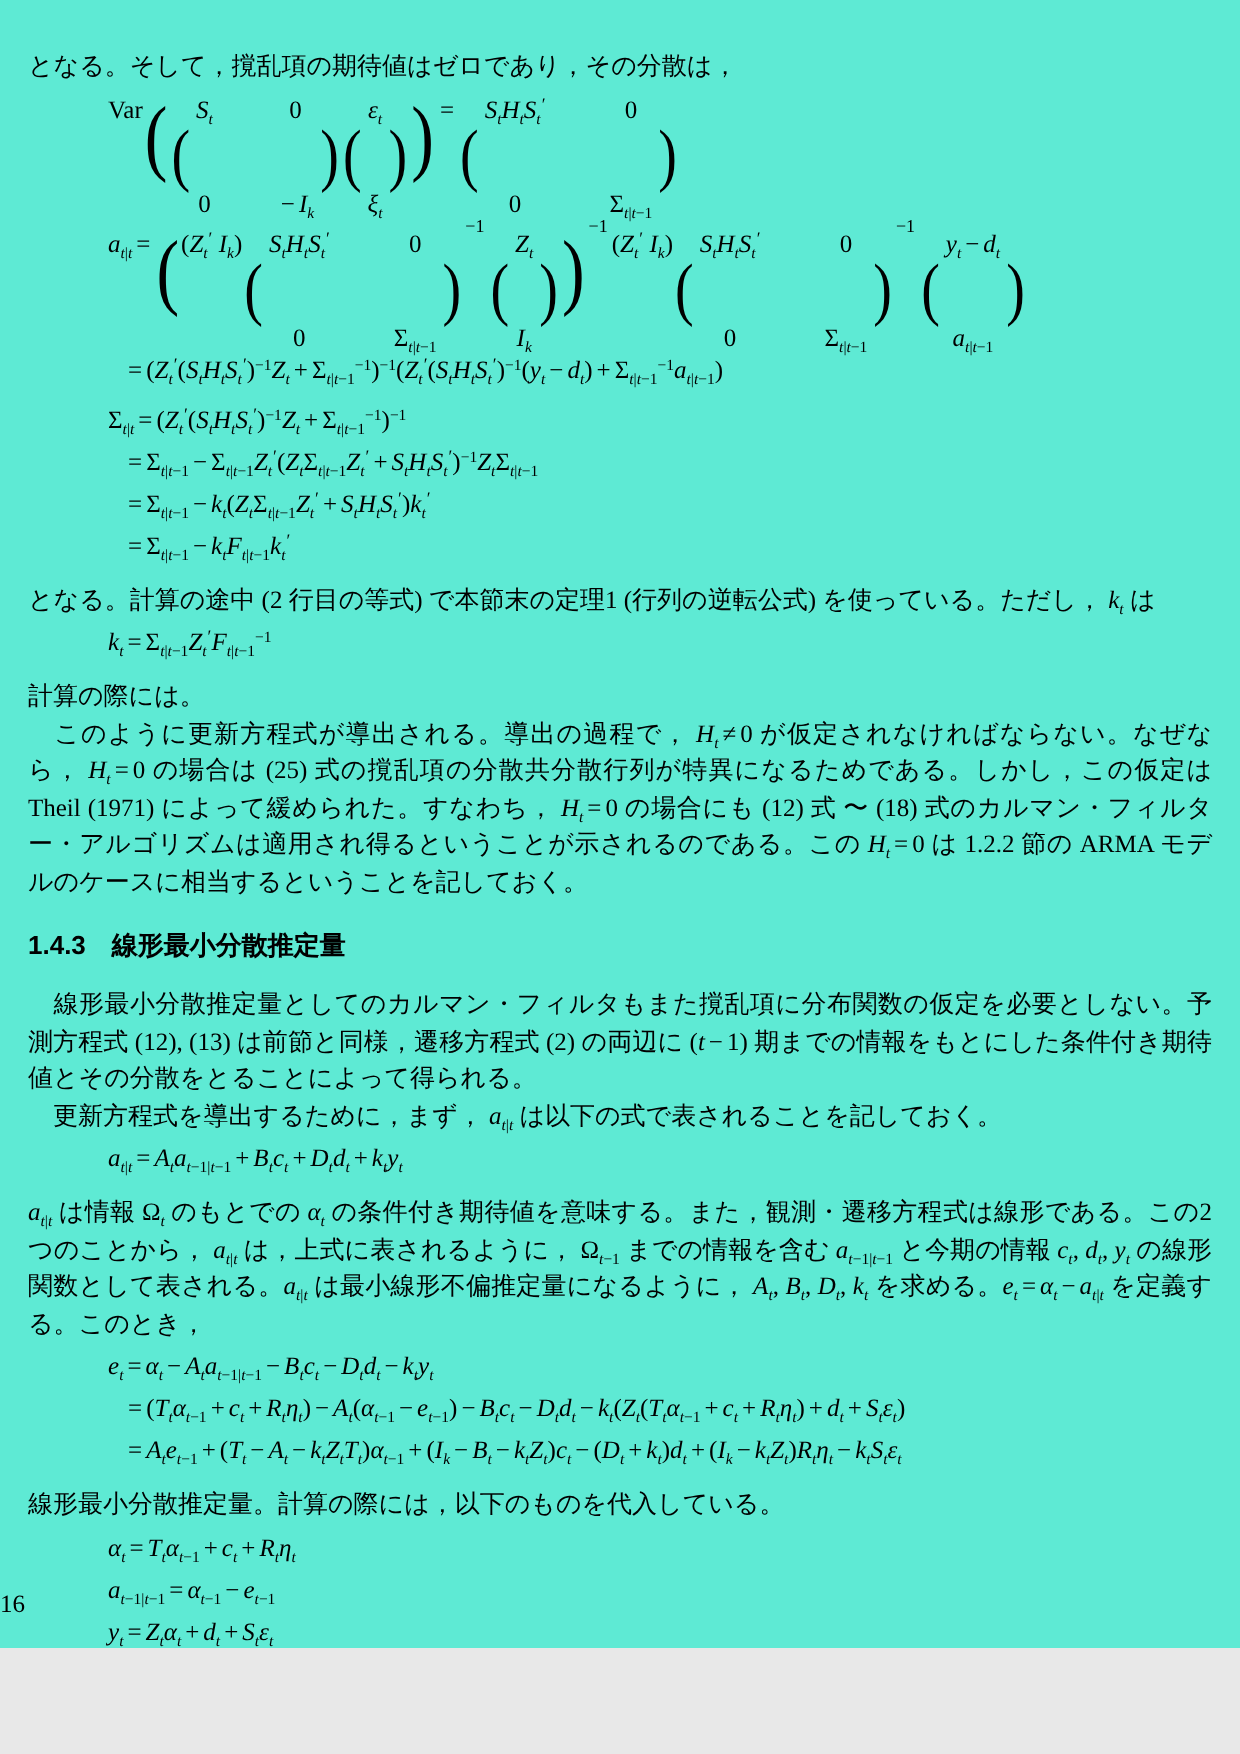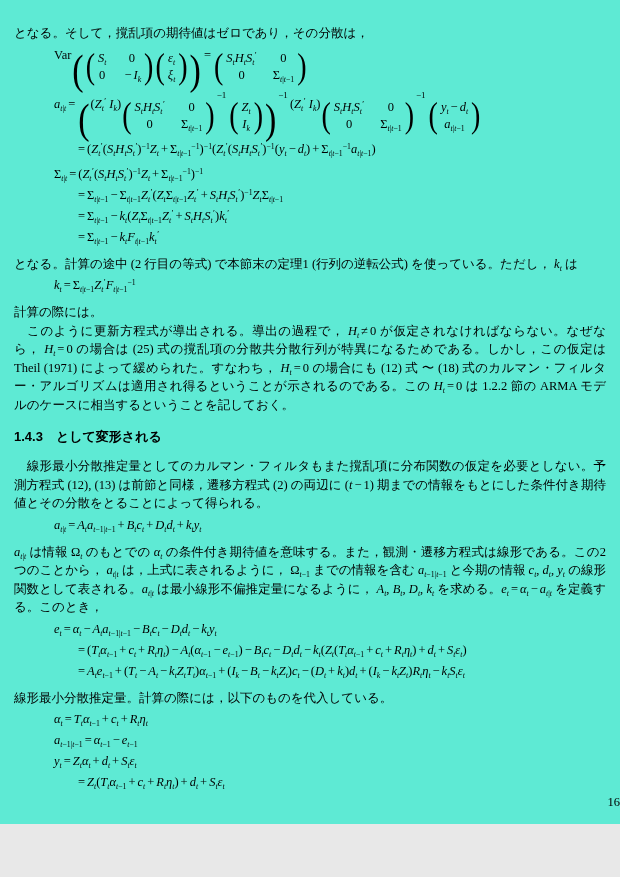--- a/index.html
+++ b/index.html
@@ -30,34 +30,34 @@
   }
   .eq{ margin:5px 0 5px 40px; }
   .eqline{
     display:flex;
     align-items:flex-start;
     white-space:nowrap;
     min-height:20px;
     margin:1px 0;
     font-size:12.5px;
   }
-  .eqline.cont{ margin-left:22px; }
+  .eqline.cont{ margin-left:8px; }
   .m,.rm{ font-family:"Liberation Serif","DejaVu Serif",serif; }
   .m i{ font-style:italic; font-weight:normal; }
   sub,sup{ font-size:0.62em; line-height:0; }
   sub{ vertical-align:-0.4em; }
   sup{ vertical-align:0.5em; }
   sup.pr{ font-size:0.7em; vertical-align:0.42em; margin-left:0.5px; }
   .op{ padding:0 2px; }
   .mat{ display:inline-flex; align-items:center; margin:0 1px; }
   .mtbl{
     display:inline-grid;
     column-gap:16px; row-gap:2px;
     padding:0 3px;
-    justify-items:center; align-items:center;
+    justify-items:center; align-items:center;gap:32px;
   }
   .mc{ line-height:15px; }
   .bp{
     display:inline-block;
     font-size:28px; line-height:38px;
     transform:scaleY(1.25);
     font-weight:300;
   }
   .bigp{
     display:inline-block;
@@ -67,22 +67,22 @@
     margin:0 1px;
   }
   sup.msup{
     font-size:9px;
     vertical-align:top;
     position:relative; top:-2px;
     margin:0 2px 0 1px;
   }
   .pageno{
     position:absolute;
-    bottom:14px; left:0; right:0;
-    text-align:right;
+    bottom:14px; left:0; right:16px;
+    text-align:left;
     font-size:12.5px;
   }
 </style>
 </head>
 <body>
 
 <div class="page">
   <main id="doc">
       <p class="para">となる。そして，撹乱項の期待値はゼロであり，その分散は，</p>
       <div class="eq">
@@ -187,22 +187,23 @@
         </div>
       </div>
       <p class="para">となる。計算の途中 (2 行目の等式) で本節末の定理1 (行列の逆転公式) を使っている。ただし， <span class="m"><i>k</i><sub><i>t</i></sub></span> は</p>
       <div class="eq">
         <div class="eqline">
           <span class="m"><i>k</i><sub><i>t</i></sub><span class="op">=</span>Σ<sub><i>t</i>|<i>t</i>−1</sub><i>Z</i><sub><i>t</i></sub><sup class="pr">′</sup><i>F</i><sub><i>t</i>|<i>t</i>−1</sub><sup>−1</sup></span>
         </div>
       </div>
       <p class="para">計算の際には。</p>
       <p class="para">　このように更新方程式が導出される。導出の過程で， <span class="m"><i>H</i><sub><i>t</i></sub><span class="op">≠</span>0</span> が仮定されなければならない。なぜなら， <span class="m"><i>H</i><sub><i>t</i></sub><span class="op">=</span>0</span> の場合は (25) 式の撹乱項の分散共分散行列が特異になるためである。しかし，この仮定は Theil (1971) によって緩められた。すなわち， <span class="m"><i>H</i><sub><i>t</i></sub><span class="op">=</span>0</span> の場合にも (12) 式 〜 (18) 式のカルマン・フィルター・アルゴリズムは適用され得るということが示されるのである。この <span class="m"><i>H</i><sub><i>t</i></sub><span class="op">=</span>0</span> は 1.2.2 節の ARMA モデルのケースに相当するということを記しておく。</p>
-      <h2 class="hd">1.4.3　として変形される</h2>
+      <h2 class="hd">1.4.3　線形最小分散推定量</h2>
       <p class="para">　線形最小分散推定量としてのカルマン・フィルタもまた撹乱項に分布関数の仮定を必要としない。予測方程式 (12), (13) は前節と同様，遷移方程式 (2) の両辺に <span class="m">(<i>t</i><span class="op">−</span>1)</span> 期までの情報をもとにした条件付き期待値とその分散をとることによって得られる。</p>
+      <p class="para">　更新方程式を導出するために，まず， <span class="m"><i>a</i><sub><i>t</i>|<i>t</i></sub></span> は以下の式で表されることを記しておく。</p>
       <div class="eq">
         <div class="eqline">
           <span class="m"><i>a</i><sub><i>t</i>|<i>t</i></sub><span class="op">=</span><i>A</i><sub><i>t</i></sub><i>a</i><sub><i>t</i>−1|<i>t</i>−1</sub><span class="op">+</span><i>B</i><sub><i>t</i></sub><i>c</i><sub><i>t</i></sub><span class="op">+</span><i>D</i><sub><i>t</i></sub><i>d</i><sub><i>t</i></sub><span class="op">+</span><i>k</i><sub><i>t</i></sub><i>y</i><sub><i>t</i></sub></span>
         </div>
       </div>
       <p class="para"><span class="m"><i>a</i><sub><i>t</i>|<i>t</i></sub></span> は情報 <span class="m">Ω<sub><i>t</i></sub></span> のもとでの <span class="m"><i>α</i><sub><i>t</i></sub></span> の条件付き期待値を意味する。また，観測・遷移方程式は線形である。この2つのことから， <span class="m"><i>a</i><sub><i>t</i>|<i>t</i></sub></span> は，上式に表されるように， <span class="m">Ω<sub><i>t</i>−1</sub></span> までの情報を含む <span class="m"><i>a</i><sub><i>t</i>−1|<i>t</i>−1</sub></span> と今期の情報 <span class="m"><i>c</i><sub><i>t</i></sub>, <i>d</i><sub><i>t</i></sub>, <i>y</i><sub><i>t</i></sub></span> の線形関数として表される。<span class="m"><i>a</i><sub><i>t</i>|<i>t</i></sub></span> は最小線形不偏推定量になるように， <span class="m"><i>A</i><sub><i>t</i></sub>, <i>B</i><sub><i>t</i></sub>, <i>D</i><sub><i>t</i></sub>, <i>k</i><sub><i>t</i></sub></span> を求める。<span class="m"><i>e</i><sub><i>t</i></sub><span class="op">=</span><i>α</i><sub><i>t</i></sub><span class="op">−</span><i>a</i><sub><i>t</i>|<i>t</i></sub></span> を定義する。このとき，</p>
       <div class="eq">
         <div class="eqline">
           <span class="m"><i>e</i><sub><i>t</i></sub><span class="op">=</span><i>α</i><sub><i>t</i></sub><span class="op">−</span><i>A</i><sub><i>t</i></sub><i>a</i><sub><i>t</i>−1|<i>t</i>−1</sub><span class="op">−</span><i>B</i><sub><i>t</i></sub><i>c</i><sub><i>t</i></sub><span class="op">−</span><i>D</i><sub><i>t</i></sub><i>d</i><sub><i>t</i></sub><span class="op">−</span><i>k</i><sub><i>t</i></sub><i>y</i><sub><i>t</i></sub></span>
         </div>

